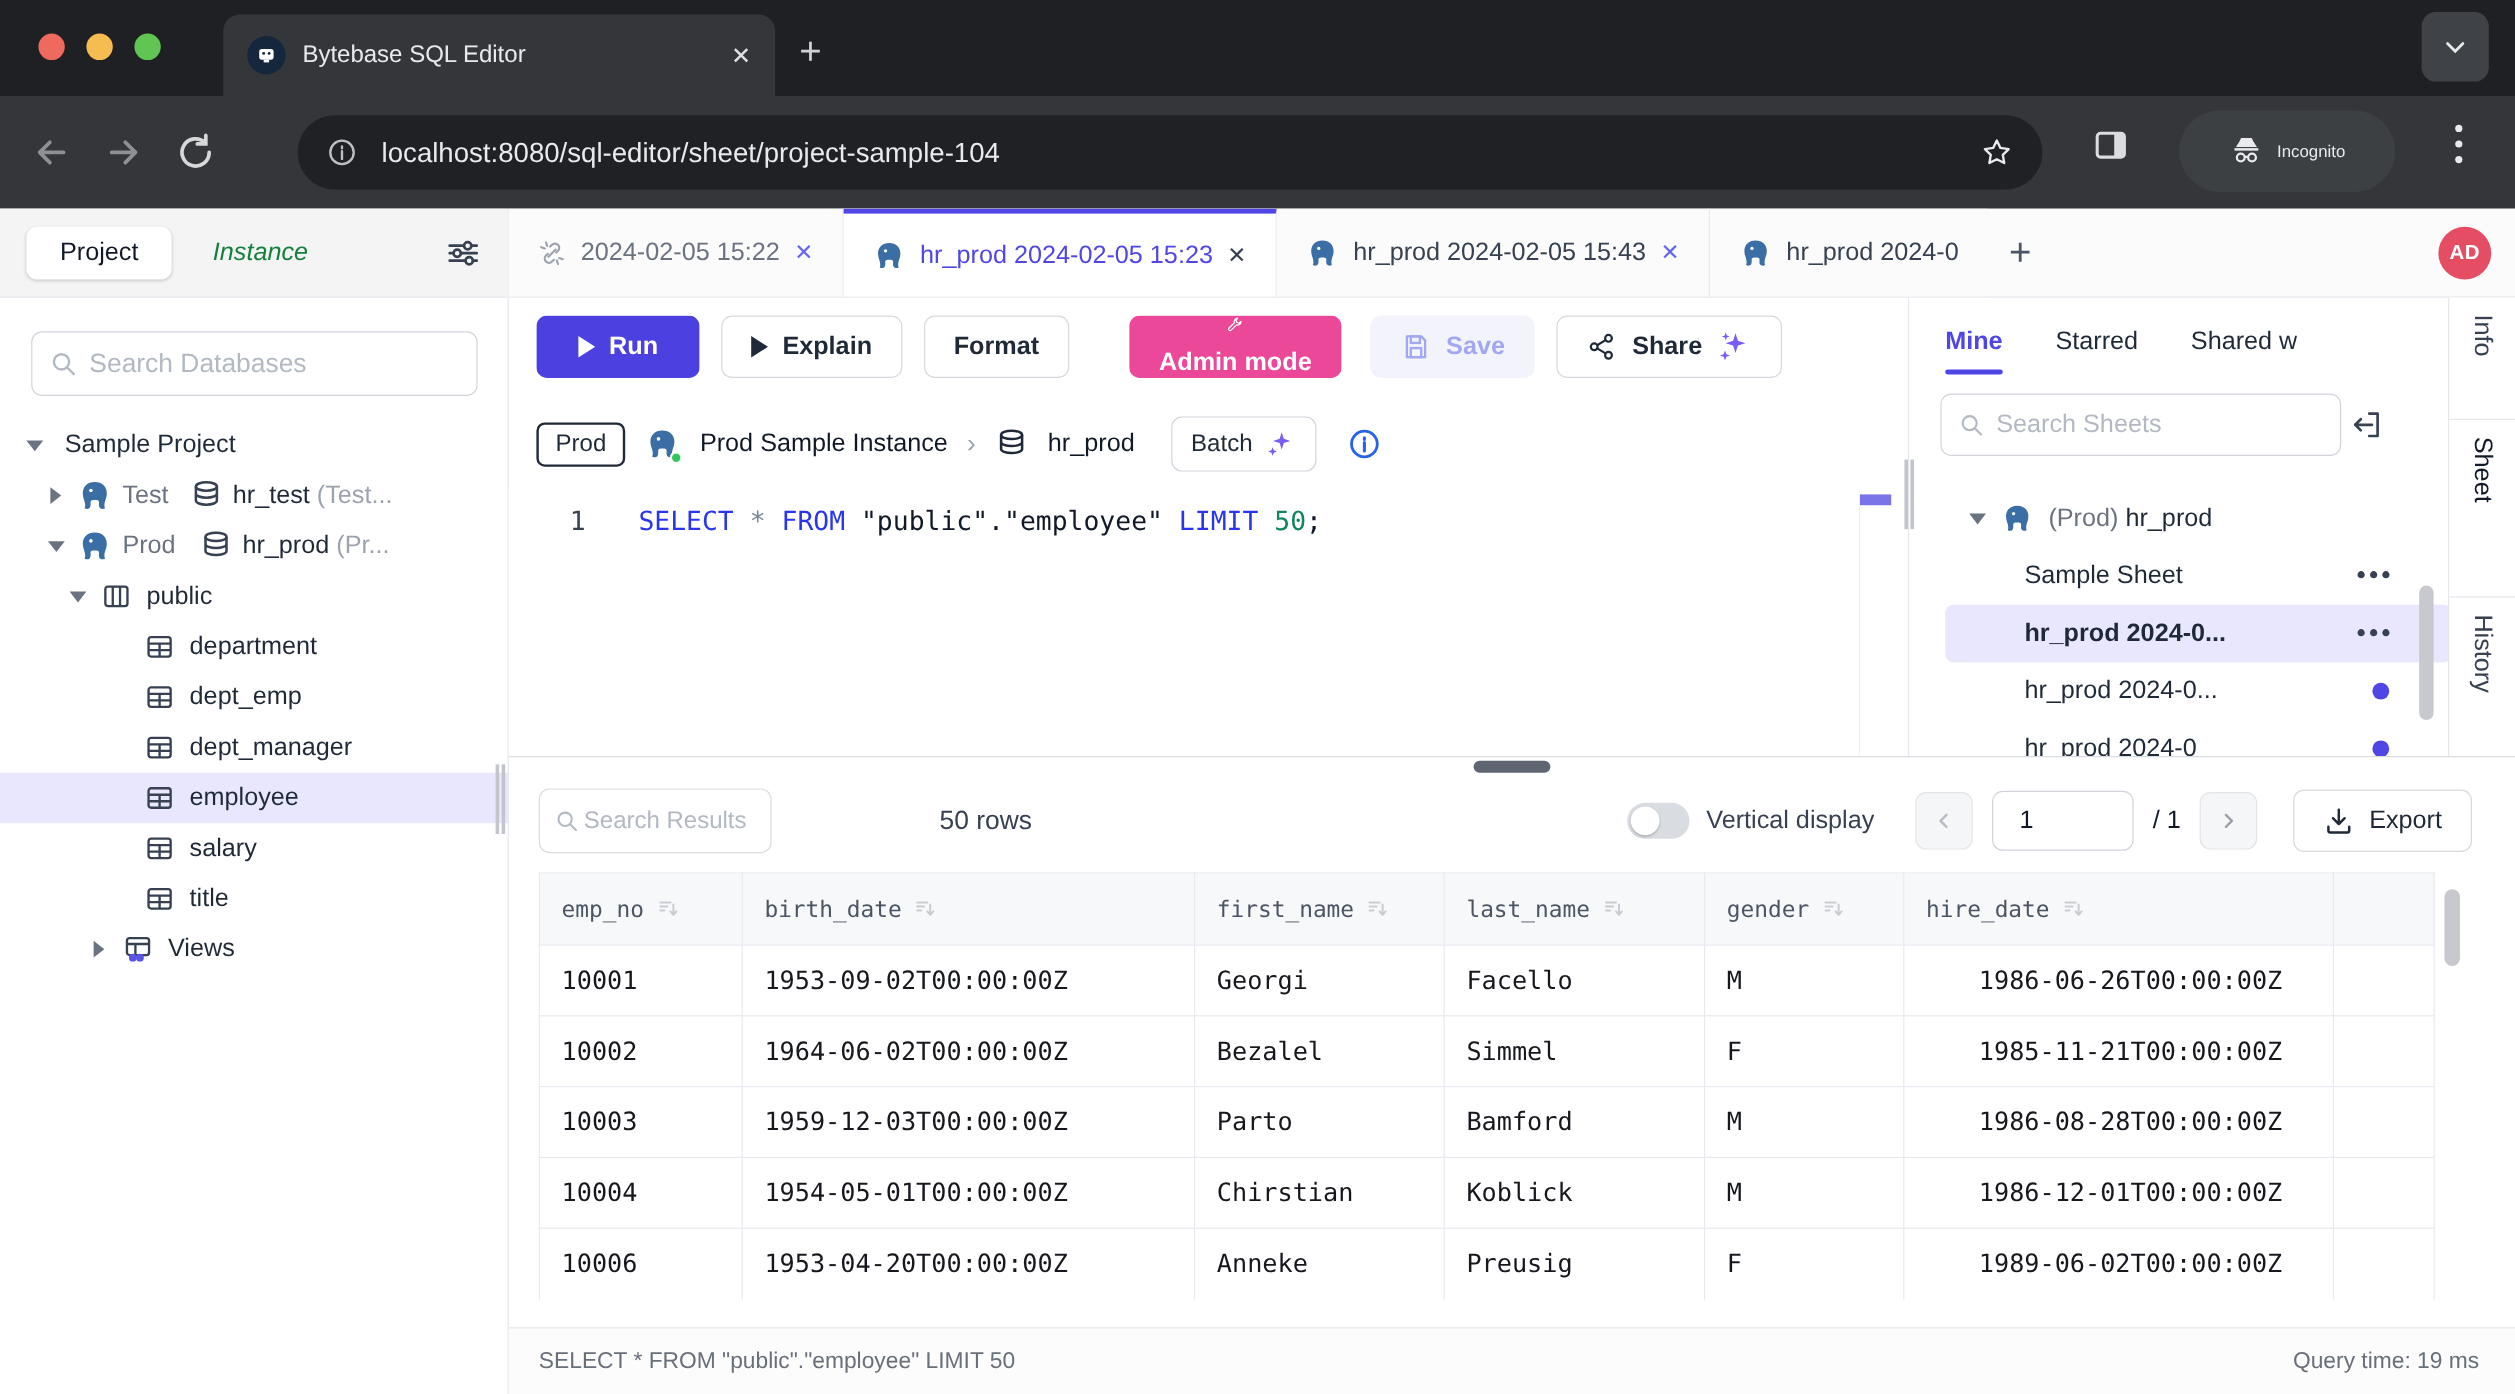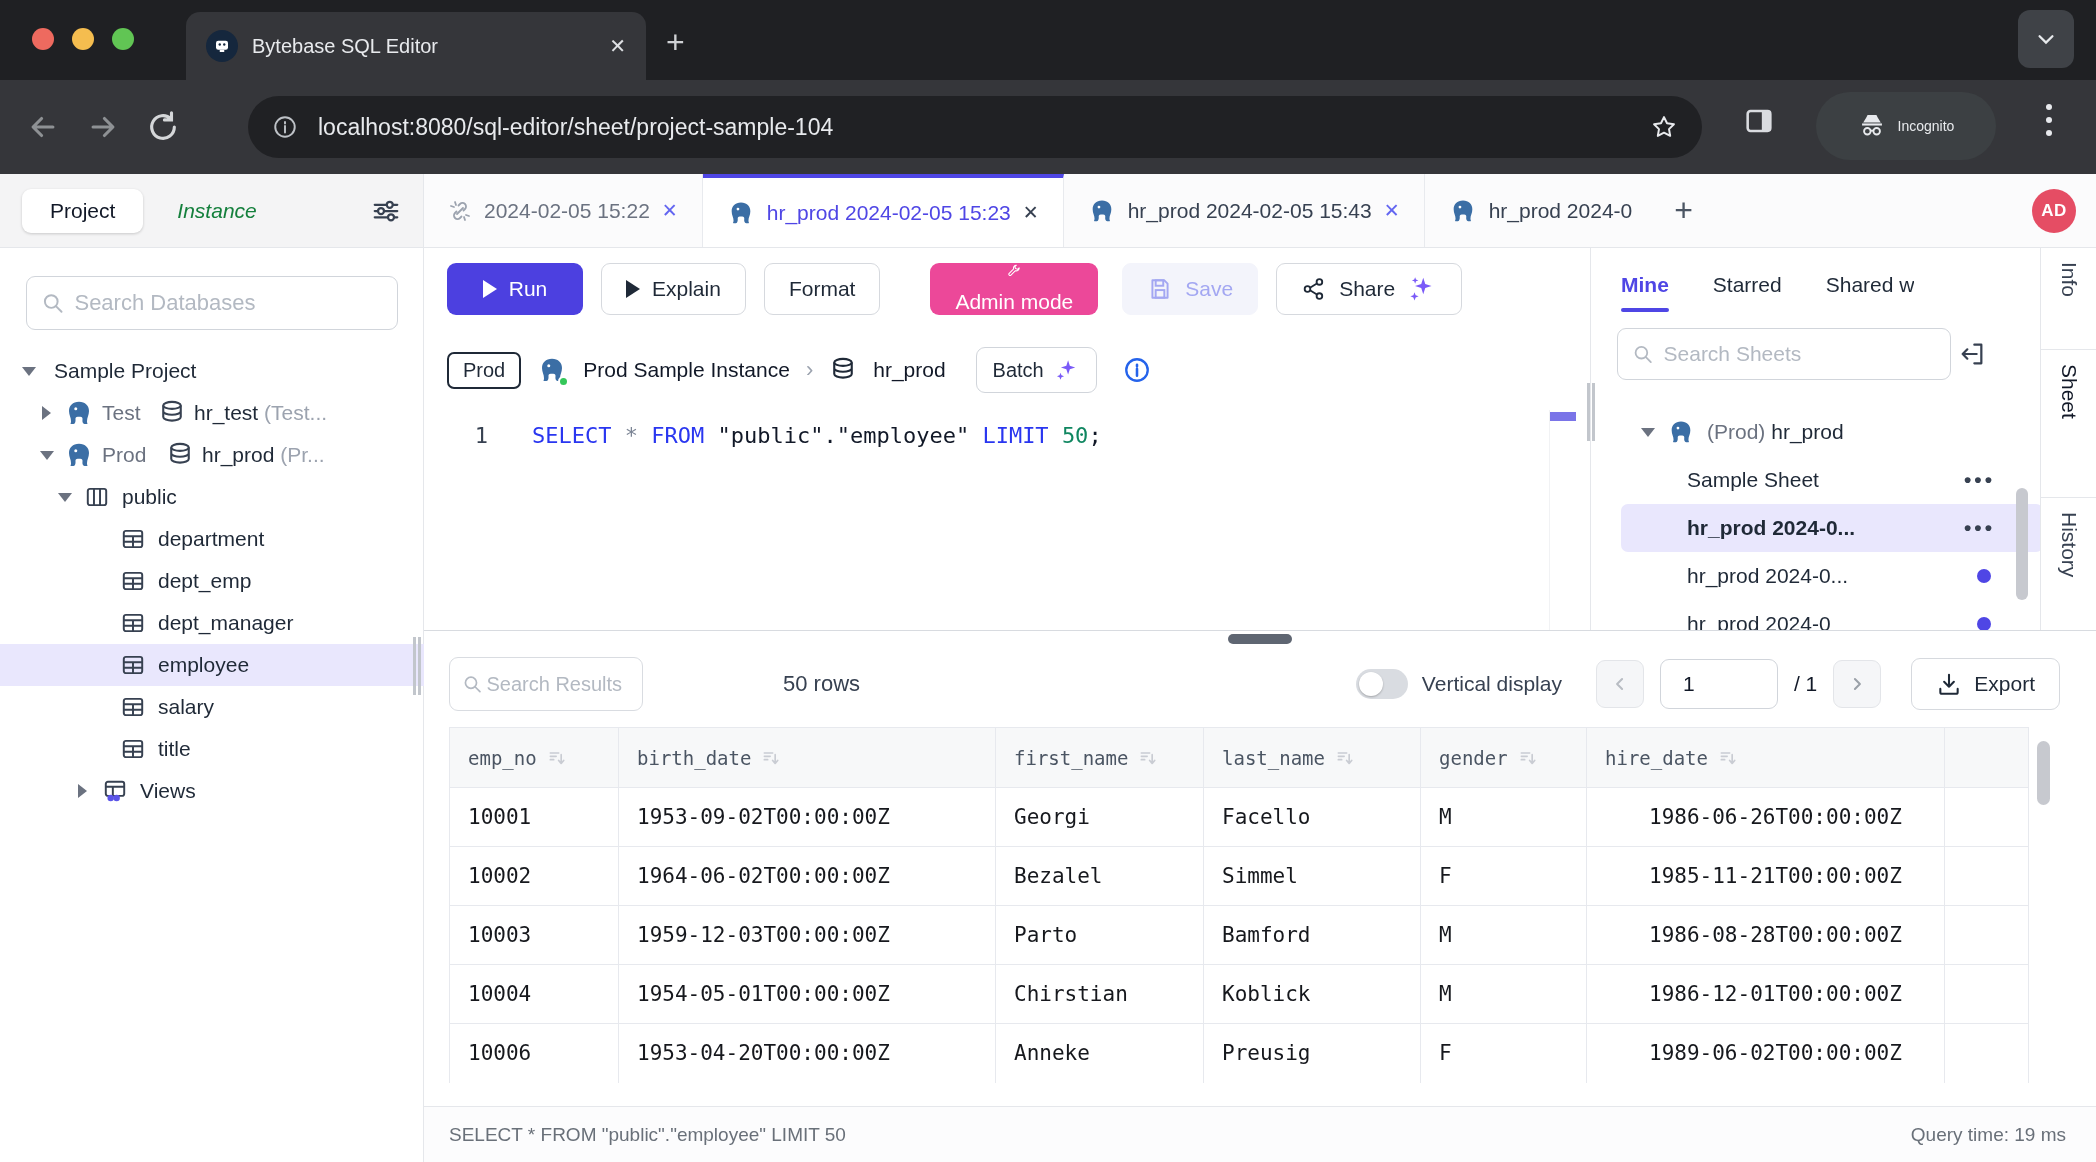--- a/index.html
+++ b/index.html
@@ -68,21 +68,21 @@
   .etabs .plus{align-self:center; font-size:32px; color:#4b5563; font-weight:300; padding:0 18px;}
   .avatar{align-self:center; margin-left:6px; margin-right:20px; width:44px; height:44px; border-radius:50%; background:#e54d64; color:#fff; font-size:17px; font-weight:bold; display:flex; align-items:center; justify-content:center; letter-spacing:.5px; flex:none;}
 
   
   .upper{position:absolute; left:0; top:74px; width:1672px; height:382px;}
   .edcol{position:absolute; left:0; top:0; width:1166px; height:382px;}
   .sheetpanel{position:absolute; left:1166px; top:0; width:450px; height:382px; border-left:1px solid var(--border);}
   .rail{position:absolute; left:1616px; top:0; width:56px; height:382px; border-left:1px solid var(--border); background:#fff;}
 
   
-  .qtoolbar{height:82px; display:flex; align-items:center; padding:0 23px; gap:18px;}
+  .qtoolbar{height:82px; display:flex; align-items:center; padding:0 23px; gap:18px;font-weight:bold;}
   .btn{height:52px; border-radius:9px; display:flex; align-items:center; justify-content:center; gap:12px; font-size:21px; padding:0 24px; border:1px solid transparent; white-space:nowrap;}
   .btn.run{background:#4c40e0; color:#fff; width:136px; padding:0;}
   .btn.ghost{background:#fff; border-color:#d6d9de; color:#1f2937;}
   .btn.admin{background:#ec4899; color:#fff; margin-left:32px;flex-direction:column;}
   .btn.save{background:#f3f4fb; color:#a3a7f2; border-color:#f3f4fb; margin-left:6px;}
   .btn.share{background:#fff; border-color:#d6d9de; color:#1f2937;}
   .tri{width:0;height:0;border-top:9px solid transparent;border-bottom:9px solid transparent;border-left:14px solid currentColor;}
 
   
   .bcrumb{height:80px; display:flex; align-items:center; padding:0 23px; gap:16px; font-size:21px; color:#111827;}

